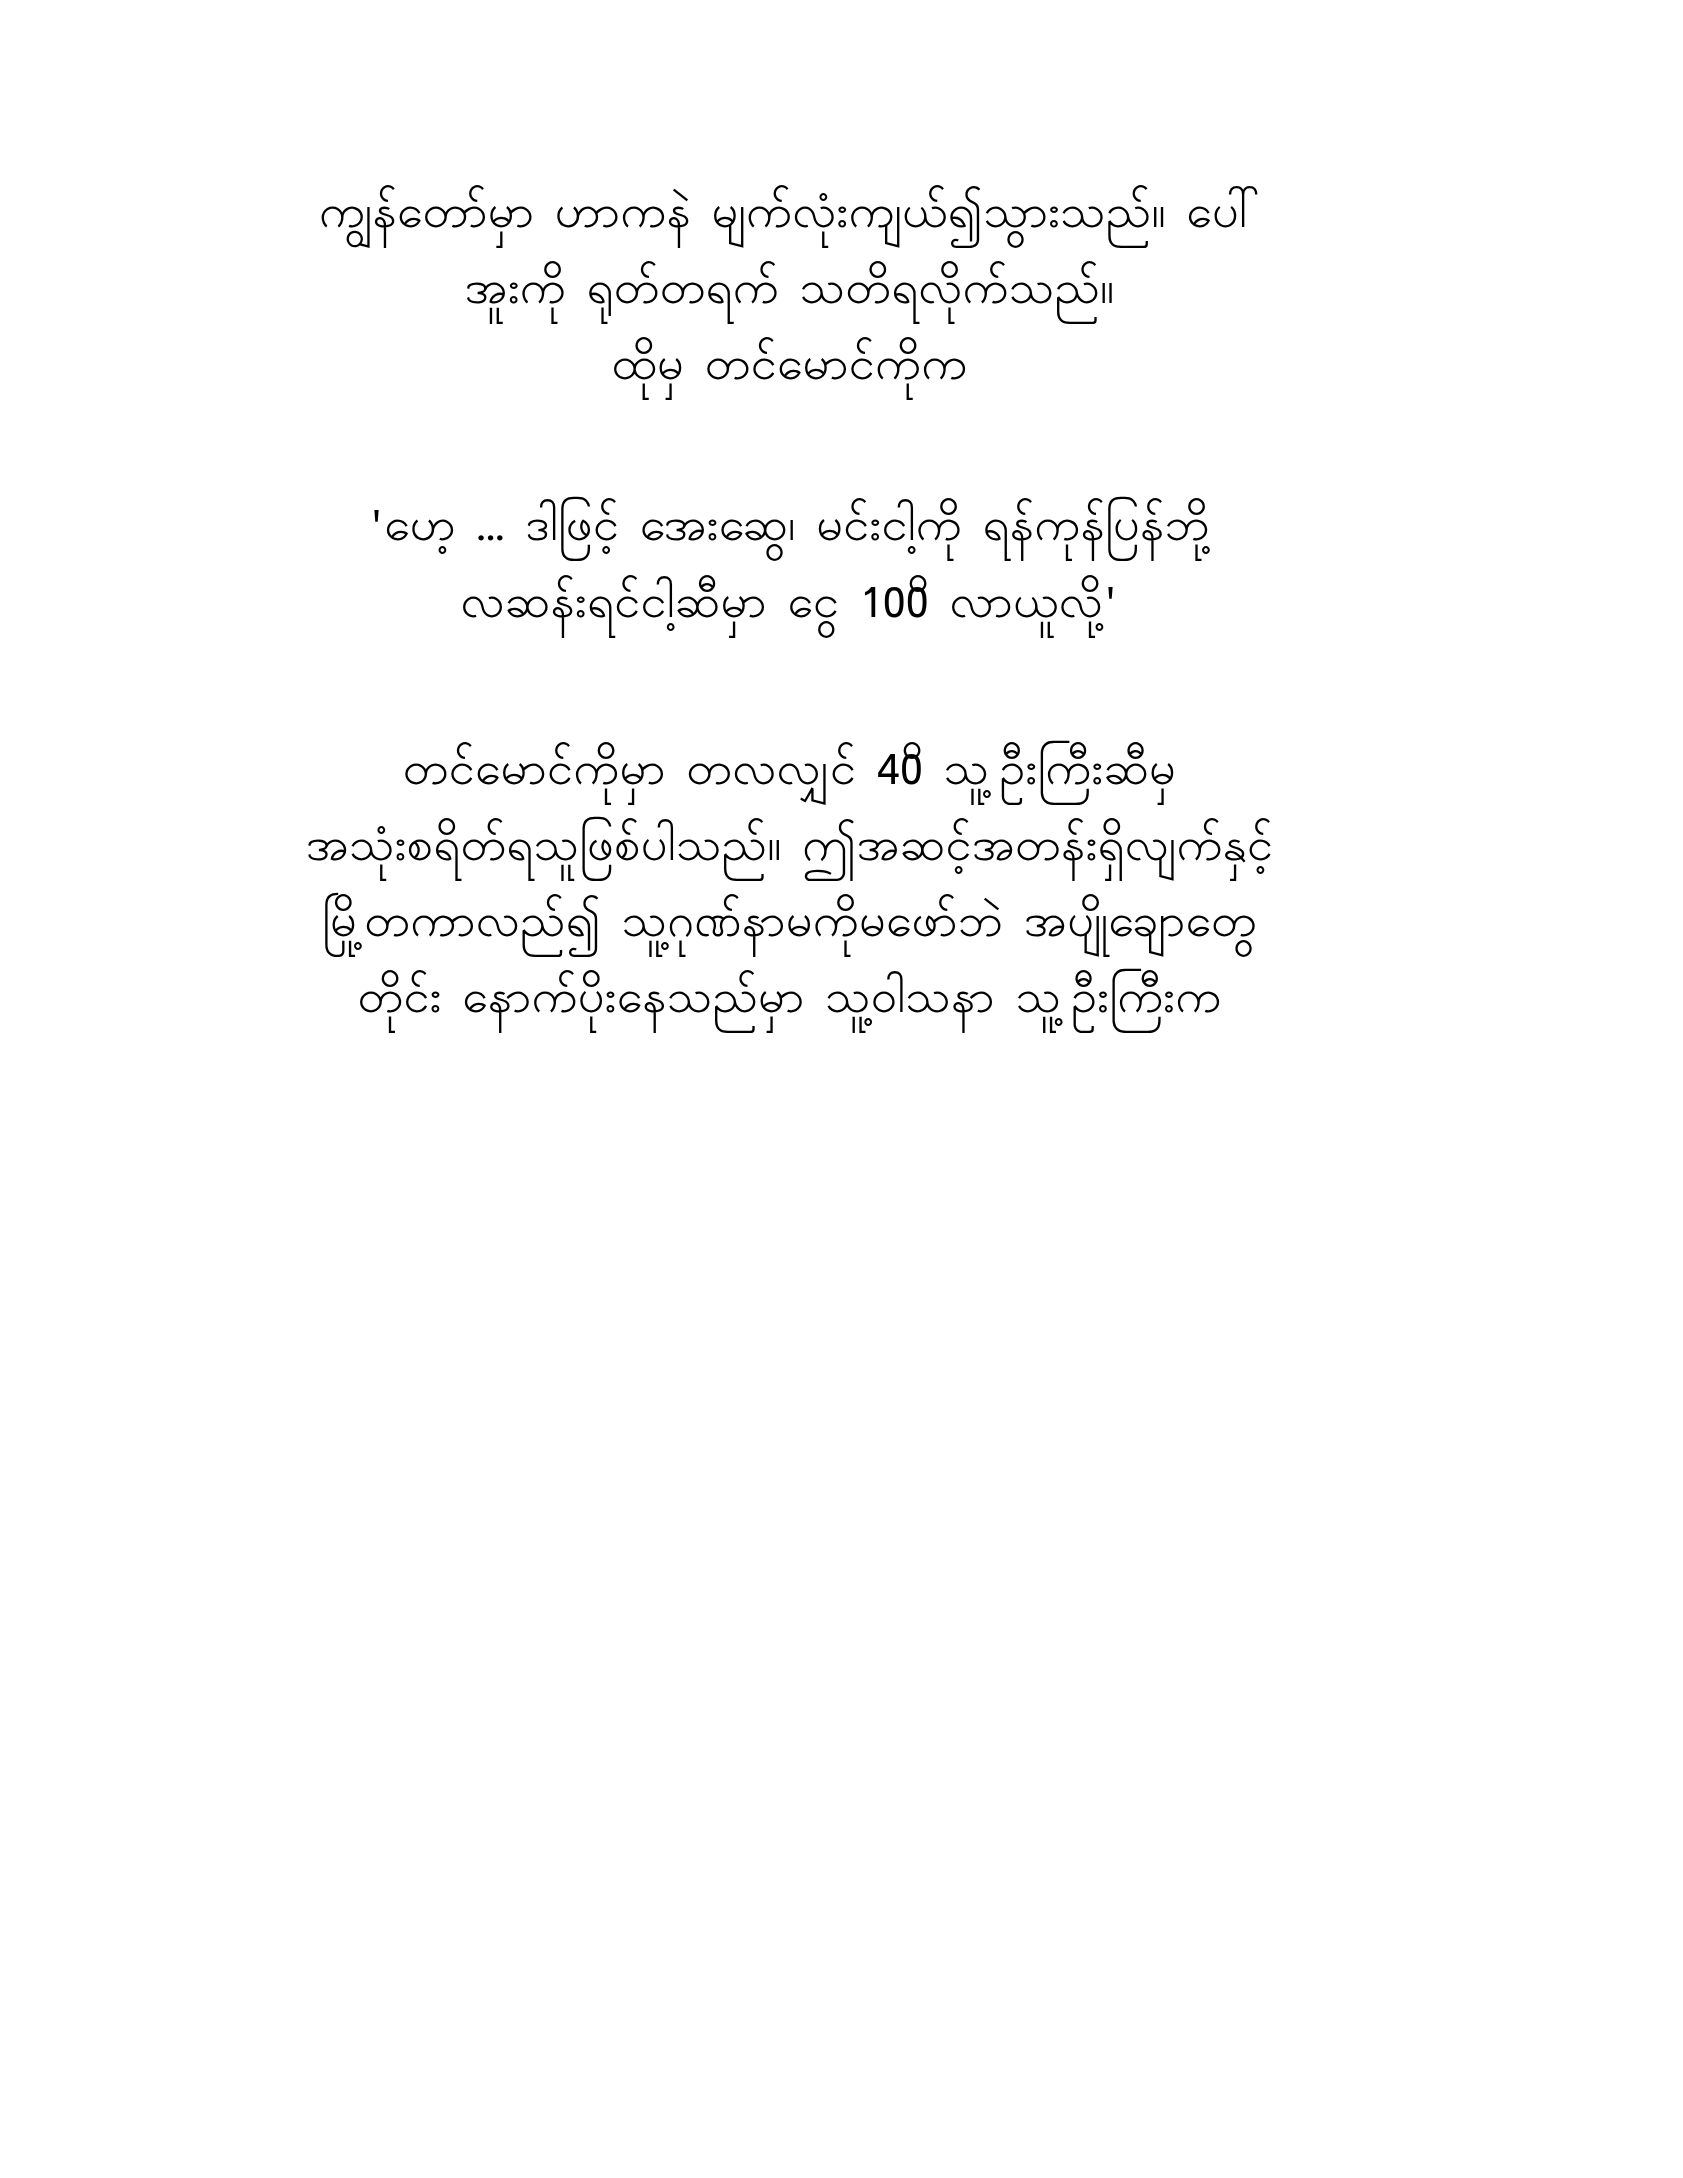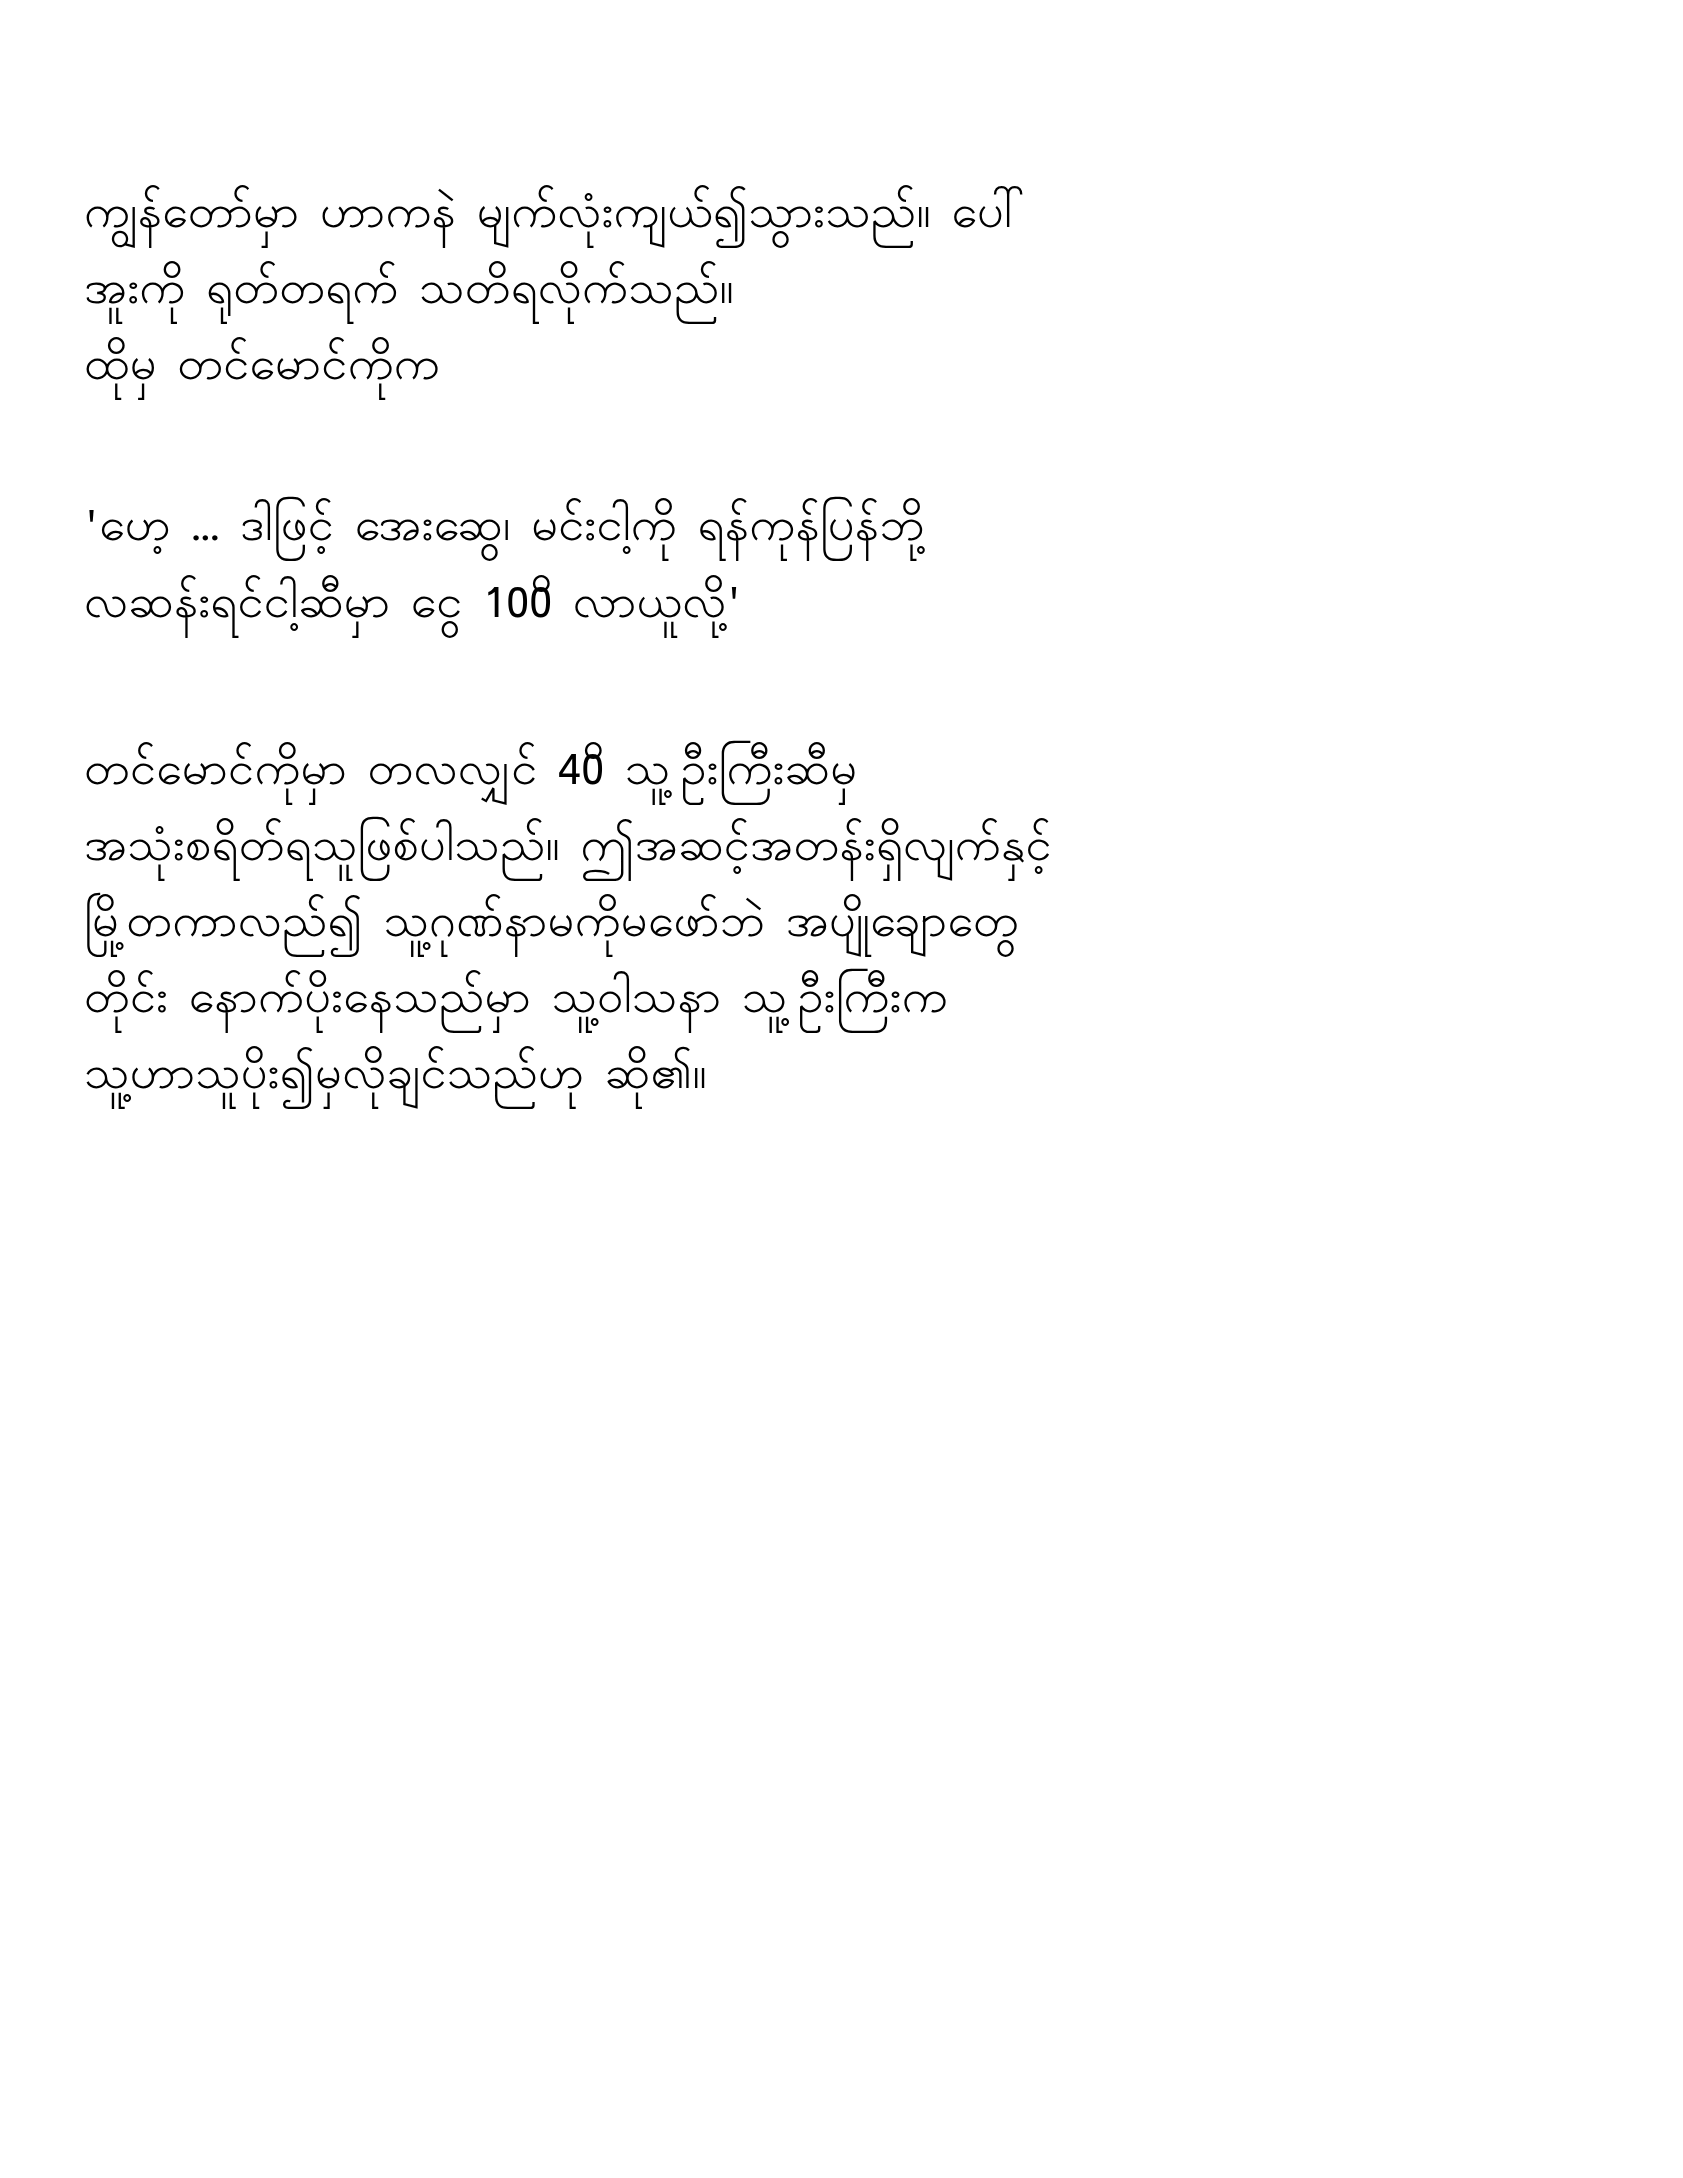--- a/index.html
+++ b/index.html
@@ -13,20 +13,21 @@
     font-family: "Padauk", "Myanmar Text", "Noto Sans Myanmar", "DejaVu Sans", sans-serif;
     color: #000000;
     overflow: hidden;
   }
   .page {
     box-sizing: border-box;
     width: 1683px;
     height: 2178px;
     padding: 178px 188px 0 84px;
     background: #ffffff;
+    text-align: center;
   }
   .body-text {
     font-size: 47px;
     line-height: 1.62;
     letter-spacing: 0.2px;
     word-spacing: 3px;
     color: #000000;
   }
   .para {
     margin: 0 0 0 0;
@@ -61,18 +62,17 @@
       <span class="para-line">လဆန်းရင်ငါ့ဆီမှာ ငွေ 100ိ လာယူလို့'</span>
     </div>
 
     <div class="spacer-block-lg"></div>
 
     <div class="para">
       <span class="para-line">တင်မောင်ကိုမှာ တလလျှင် 40ိ သူ့ဦးကြီးဆီမှ</span>
       <span class="para-line">အသုံးစရိတ်ရသူဖြစ်ပါသည်။ ဤအဆင့်အတန်းရှိလျက်နှင့်</span>
       <span class="para-line">မြို့တကာလည်၍ သူ့ဂုဏ်နာမကိုမဖော်ဘဲ အပျိုချောတွေ</span>
       <span class="para-line">တိုင်း နောက်ပိုးနေသည်မှာ သူ့ဝါသနာ သူ့ဦးကြီးက</span>
-      <span class="para-line">သူ့ဟာသူပိုး၍မှလိုချင်သည်ဟု ဆို၏။</span>
     </div>
 
   </div>
 </div>
 
 
 </body></html>

